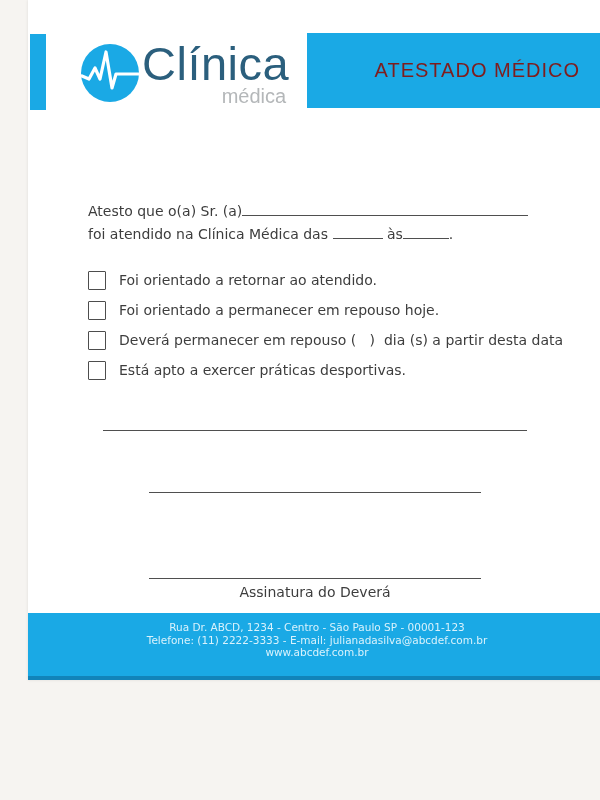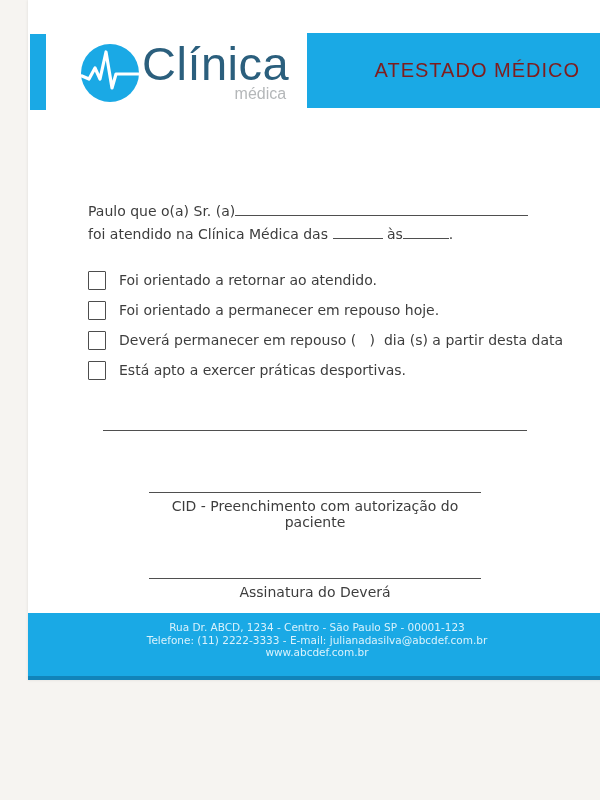--- a/index.html
+++ b/index.html
@@ -40,21 +40,21 @@
   .brand-name {
     font-family: "Liberation Sans", "DejaVu Sans", sans-serif;
     font-weight: 200;
     font-size: 47px;
     letter-spacing: 0.5px;
     color: #2b5f7d;
   }
   .brand-sub {
     font-family: "Liberation Sans", "DejaVu Sans", sans-serif;
     font-weight: 200;
-    font-size: 16px;
+    font-size: 20px;
     color: #b4b7b9;
     text-align: right;
     margin-top: -1px;
     padding-right: 3px;
   }
   .banner {
     position: absolute;
     left: 279px; top: 33px;
     width: 299px; height: 75px;
     background: #1aa9e5;
@@ -174,21 +174,21 @@
     <div class="brand-name">Clínica</div>
     <div class="brand-sub">médica</div>
   </div>
 
   <div class="banner">
     <span class="banner-title">ATESTADO MÉDICO</span>
   </div>
 
   <div class="statement">
     <div class="statement-row">
-      <span>Paulo que o(a) Sr. (a)</span>
+      <span>Atesto que o(a) Sr. (a)</span>
       <span class="fill fill-grow"></span>
     </div>
     <div class="statement-row">
       <span>foi atendido na Clínica Médica das</span>
       <span class="fill fill-time1"></span>
       <span>às</span>
       <span class="fill fill-time2"></span>
       <span>.</span>
     </div>
   </div>
@@ -209,21 +209,20 @@
     <div class="check-row">
       <span class="checkbox"></span>
       <span class="check-label">Está apto a exercer práticas desportivas.</span>
     </div>
   </div>
 
   <div class="notes-line"></div>
 
   <div class="field-block cid-block">
     <div class="field-line"></div>
-    <div class="field-caption">CID - Preenchimento com autorização do paciente</div>
   </div>
 
   <div class="field-block sig-block">
     <div class="field-line"></div>
     <div class="field-caption">Assinatura do Deverá</div>
   </div>
 
   <div class="footer">
     <div class="footer-line">Rua Dr. ABCD, 1234 - Centro - São Paulo SP - 00001-123</div>
     <div class="footer-line">Telefone: (11) 2222-3333 - E-mail: julianadasilva@abcdef.com.br</div>

